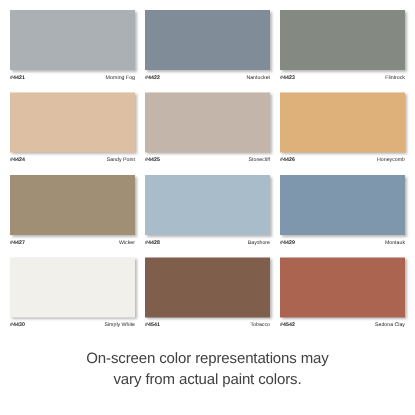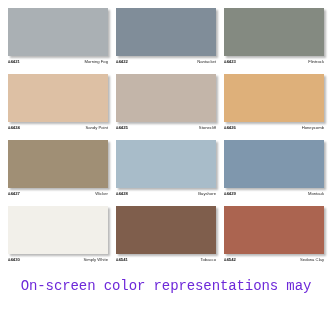--- a/index.html
+++ b/index.html
@@ -82,26 +82,25 @@
     flex: 1;
     display: flex;
     flex-direction: column;
     align-items: center;
     justify-content: flex-start;
     padding-top: 6px;
     text-align: center;
   }
 
   .disclaimer-line {
-    font-size: 14px;
-    color: #6d28d9;
+    font-size: 12px;
+    color: #404040;
     line-height: 17px;
     letter-spacing: -0.1px;
     white-space: nowrap;
-    font-family: Liberation Mono, monospace;
   }
 </style>
 </head>
 <body>
 
 <div class="sheet">
 
   <div class="swatch-grid">
 
     <div class="swatch-row">
@@ -197,15 +196,16 @@
           <span class="swatch-code">#4542</span>
           <span class="swatch-name">Sedona Clay</span>
         </div>
       </div>
     </div>
 
   </div>
 
   <div class="disclaimer">
     <div class="disclaimer-line">On-screen color representations may</div>
+    <div class="disclaimer-line">vary from actual paint colors.</div>
   </div>
 
 </div>
 
 </body></html>

